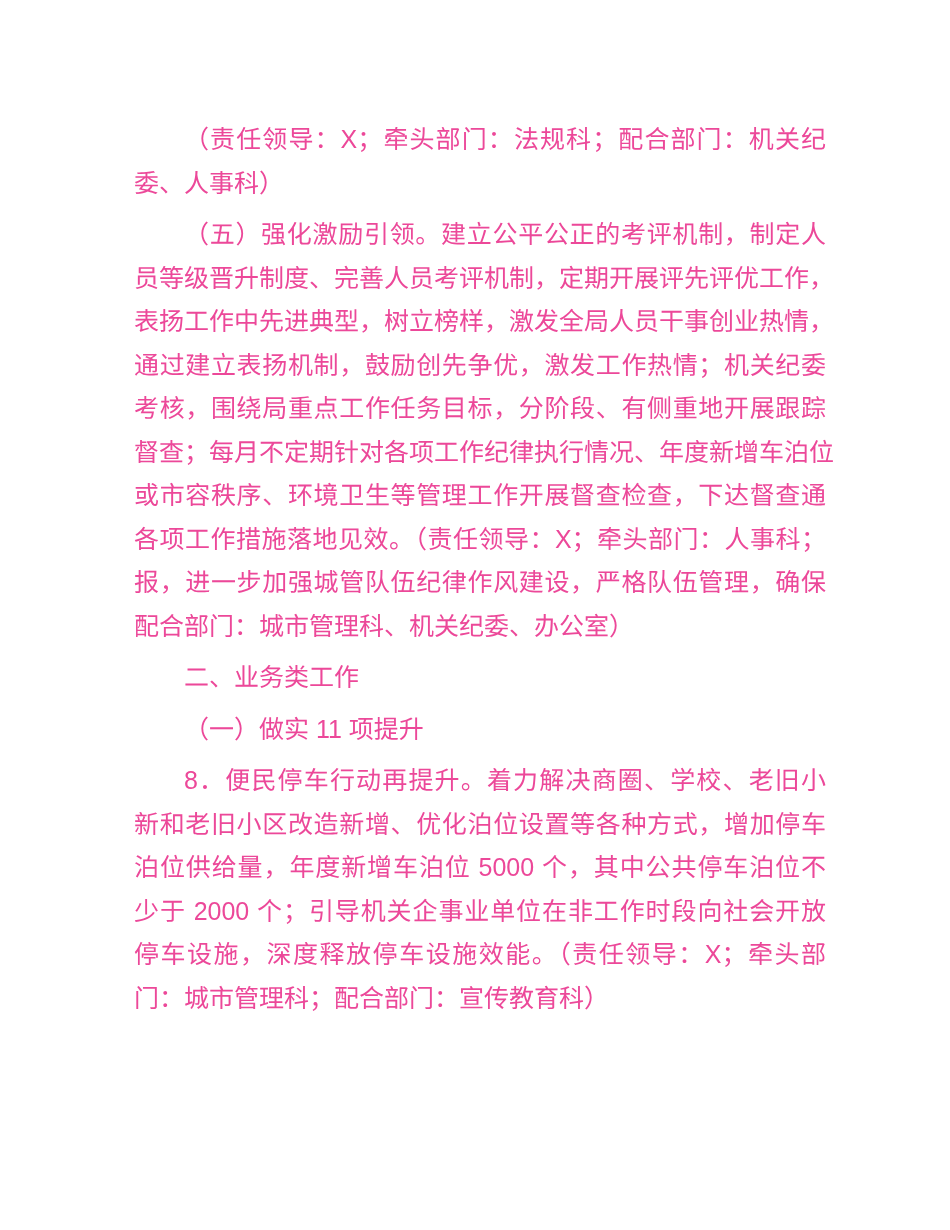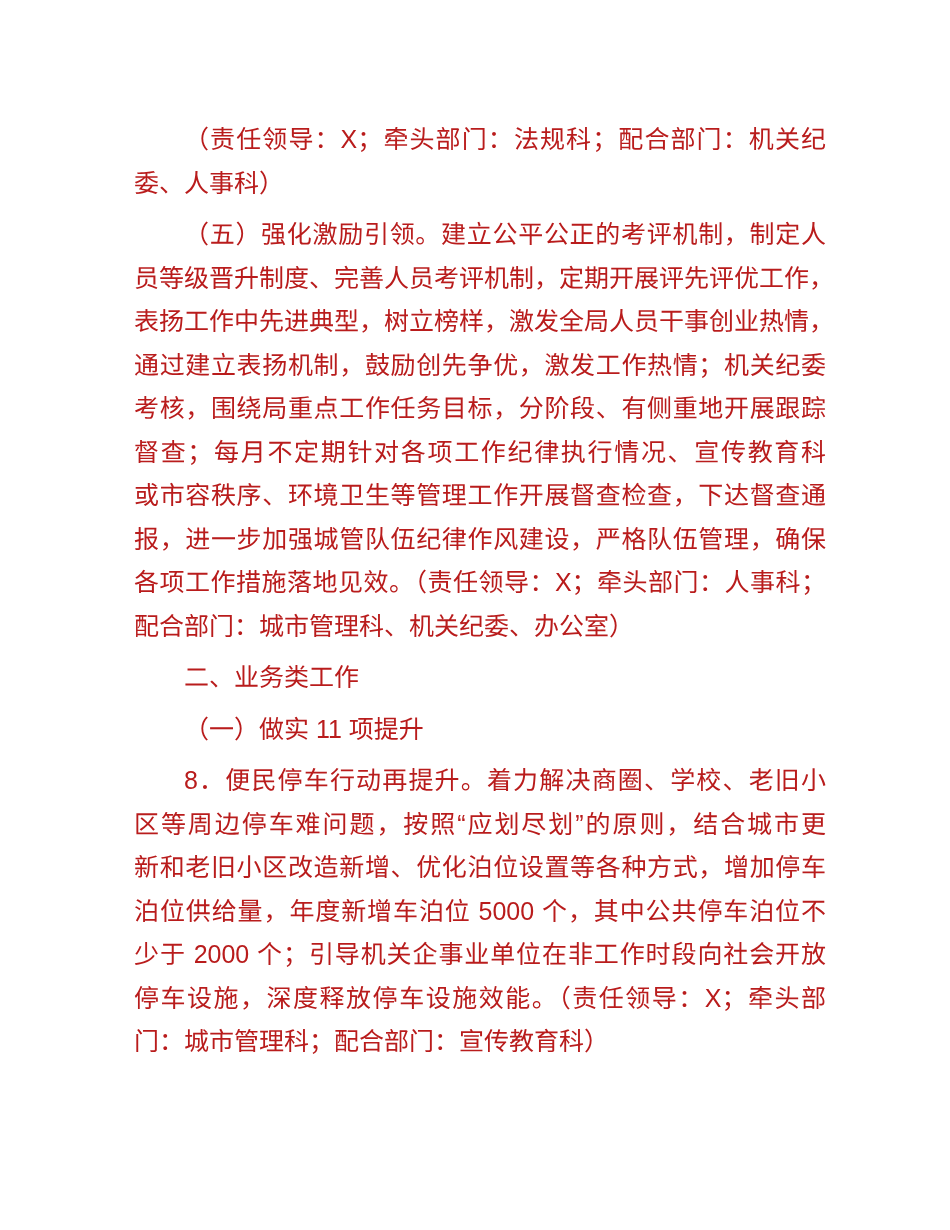--- a/index.html
+++ b/index.html
@@ -24,21 +24,21 @@
     padding: 0;
   }
   .para.gap-before {
     margin-top: 4px;
   }
   .line {
     line-height: 43.5px;
     height: 43.5px;
     white-space: nowrap;
     text-align: left;
-    color: #b91c1c;
+    color: #ec4899;
   }
   
   .line.stretch {
     text-align: justify;
     text-align-last: justify;
     text-justify: inter-character;
   }
   
   .line.indent {
     text-indent: 50px;
@@ -53,38 +53,37 @@
     <div class="line indent stretch">（责任领导：X；牵头部门：法规科；配合部门：机关纪</div>
     <div class="line">委、人事科）</div>
   </div>
 
   <div class="para">
     <div class="line indent stretch">（五）强化激励引领。建立公平公正的考评机制，制定人</div>
     <div class="line stretch">员等级晋升制度、完善人员考评机制，定期开展评先评优工作，</div>
     <div class="line stretch">表扬工作中先进典型，树立榜样，激发全局人员干事创业热情，</div>
     <div class="line stretch">通过建立表扬机制，鼓励创先争优，激发工作热情；机关纪委</div>
     <div class="line stretch">考核，围绕局重点工作任务目标，分阶段、有侧重地开展跟踪</div>
-    <div class="line stretch">督查；每月不定期针对各项工作纪律执行情况、宣传教育科</div>
+    <div class="line stretch">督查；每月不定期针对各项工作纪律执行情况、年度新增车泊位</div>
     <div class="line stretch">或市容秩序、环境卫生等管理工作开展督查检查，下达督查通</div>
+    <div class="line stretch">各项工作措施落地见效。（责任领导：X；牵头部门：人事科；</div>
     <div class="line stretch">报，进一步加强城管队伍纪律作风建设，严格队伍管理，确保</div>
-    <div class="line stretch">各项工作措施落地见效。（责任领导：X；牵头部门：人事科；</div>
     <div class="line">配合部门：城市管理科、机关纪委、办公室）</div>
   </div>
 
   <div class="para">
     <div class="line indent">二、业务类工作</div>
   </div>
 
   <div class="para">
     <div class="line indent">（一）做实 11 项提升</div>
   </div>
 
   <div class="para gap-before">
     <div class="line indent stretch">8．便民停车行动再提升。着力解决商圈、学校、老旧小</div>
-    <div class="line stretch">区等周边停车难问题，按照“应划尽划”的原则，结合城市更</div>
     <div class="line stretch">新和老旧小区改造新增、优化泊位设置等各种方式，增加停车</div>
     <div class="line stretch">泊位供给量，年度新增车泊位 5000 个，其中公共停车泊位不</div>
     <div class="line stretch">少于 2000 个；引导机关企事业单位在非工作时段向社会开放</div>
     <div class="line stretch">停车设施，深度释放停车设施效能。（责任领导：X；牵头部</div>
     <div class="line">门：城市管理科；配合部门：宣传教育科）</div>
   </div>
 
 </div>
 
 </body></html>

